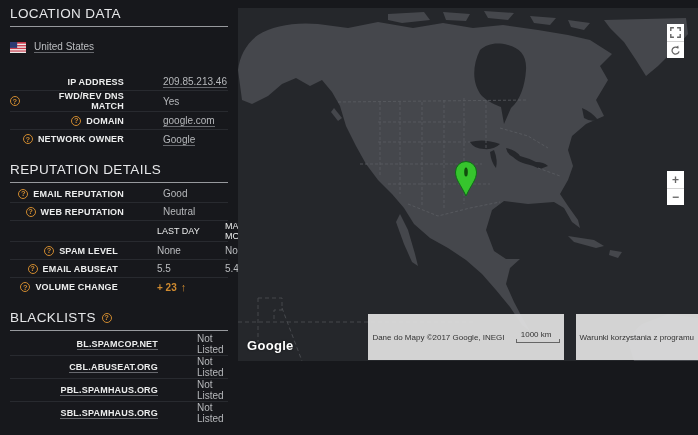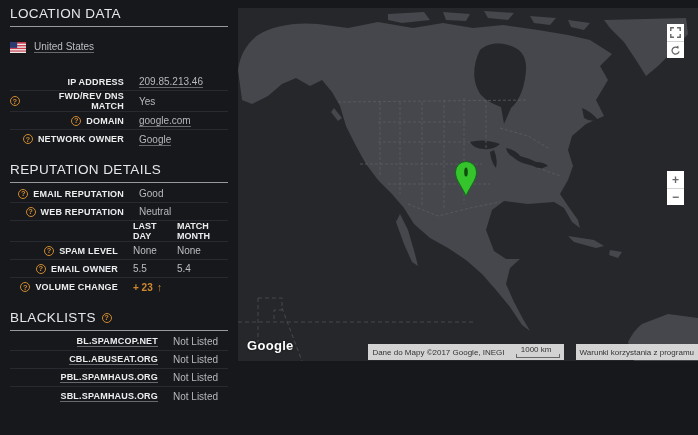--- a/index.html
+++ b/index.html
@@ -11,37 +11,37 @@
     position:relative;
   }
   
   .panel { position:absolute; left:0; top:0; width:238px; height:435px; padding:6px 10px 0 10px; }
   .section { margin-bottom:14px; }
   .section-title {
     font-size:13.5px; color:#e6e7e9; letter-spacing:.4px; font-weight:normal;
     padding-bottom:5px; border-bottom:1px solid #97999d; margin-bottom:2px;
     display:flex; align-items:center; gap:6px;
   }
-  .row { display:flex; align-items:center; min-height:18px; border-bottom:1px solid #282a2f; font-size:10px; }
+  .row { display:flex; align-items:center; min-height:18px; border-bottom:1px solid #282a2f; font-size:10px;gap:24px; }
   .row:last-child { border-bottom:none; }
   .lbl {
     flex:0 0 114px; display:flex; align-items:center; justify-content:flex-end; gap:5px;
     font-weight:bold; font-size:9px; color:#eceded; text-align:right; letter-spacing:.2px;
   }
   .val { margin-left:15px; color:#b6b8bb; }
   .link { border-bottom:1px solid #67696e; cursor:pointer; }
   .help {
     display:inline-flex; align-items:center; justify-content:center; flex:0 0 auto;
     width:10px; height:10px; border:1px solid #cf8a2f; border-radius:50%;
     color:#cf8a2f; font-size:7.5px; font-weight:bold; cursor:pointer;
   }
   .loc-row { display:flex; align-items:center; gap:8px; min-height:24px; margin-top:8px; font-size:10px; }
   .flag { width:16px; height:11px; flex:0 0 auto; }
   
-  .thead .cell { font-weight:bold; font-size:9px; color:#eceded; }
+  .thead .cell { font-weight:normal; font-size:9px; color:#eceded; }
   .cell-day { flex:0 0 44px; margin-left:15px; }
   .cell-month { flex:0 0 58px; }
   .t-lbl { flex:0 0 108px; }
   .orange { color:#cf8a2f; font-weight:bold; }
   .arrow { margin-left:4px; font-size:11px; }
   
   .b-lbl { flex:0 0 148px; }
   .b-lbl .link { font-weight:bold; }
   
   .map { position:absolute; left:238px; top:8px; width:460px; height:353px; background:#25272b; overflow:hidden; }
@@ -53,21 +53,21 @@
     width:17px; height:17px; background:#fff; border:none; cursor:pointer;
     display:flex; align-items:center; justify-content:center;
     color:#666; font-size:12px; font-weight:bold; line-height:1; padding:0;
   }
   .map-btn + .map-btn { border-top:1px solid #d4d4d4; }
   .google-logo {
     position:absolute; left:9px; bottom:8px; color:#fff; font-size:13px; font-weight:bold;
     letter-spacing:.3px; text-shadow:0 0 2px rgba(0,0,0,.6); cursor:pointer;
   }
   .attrib { position:absolute; right:0; bottom:1px; display:flex; align-items:stretch; font-size:8px; color:#333; }
-  .attrib-box { background:rgba(226,226,226,.92); padding:1px 4px; display:flex; align-items:center; white-space:nowrap; }
+  .attrib-box { background:rgba(226,226,226,.92); padding:16px 4px; display:flex; align-items:center; white-space:nowrap; }
   .terms-box { margin-left:12px; cursor:pointer; }
   .scale-wrap { display:flex; align-items:center; margin-left:8px;flex-direction:column; }
   .scale-bar { display:inline-block; width:44px; height:4px; border:1px solid #666; border-top:none; margin-left:3px; margin-bottom:1px; }
 </style>
 </head>
 <body>
 
 <div class="panel">
 
   <div class="section">
@@ -143,21 +143,21 @@
       <span class="lbl t-lbl">
         <span class="help">?</span>
         <span>SPAM LEVEL</span>
       </span>
       <span class="cell-day">None</span>
       <span class="cell-month">None</span>
     </div>
     <div class="row">
       <span class="lbl t-lbl">
         <span class="help">?</span>
-        <span>EMAIL OWNER</span>
+        <span>EMAIL ABUSEAT</span>
       </span>
       <span class="cell-day">5.5</span>
       <span class="cell-month">5.4</span>
     </div>
     <div class="row">
       <span class="lbl t-lbl">
         <span class="help">?</span>
         <span>VOLUME CHANGE</span>
       </span>
       <span class="cell-day orange">

